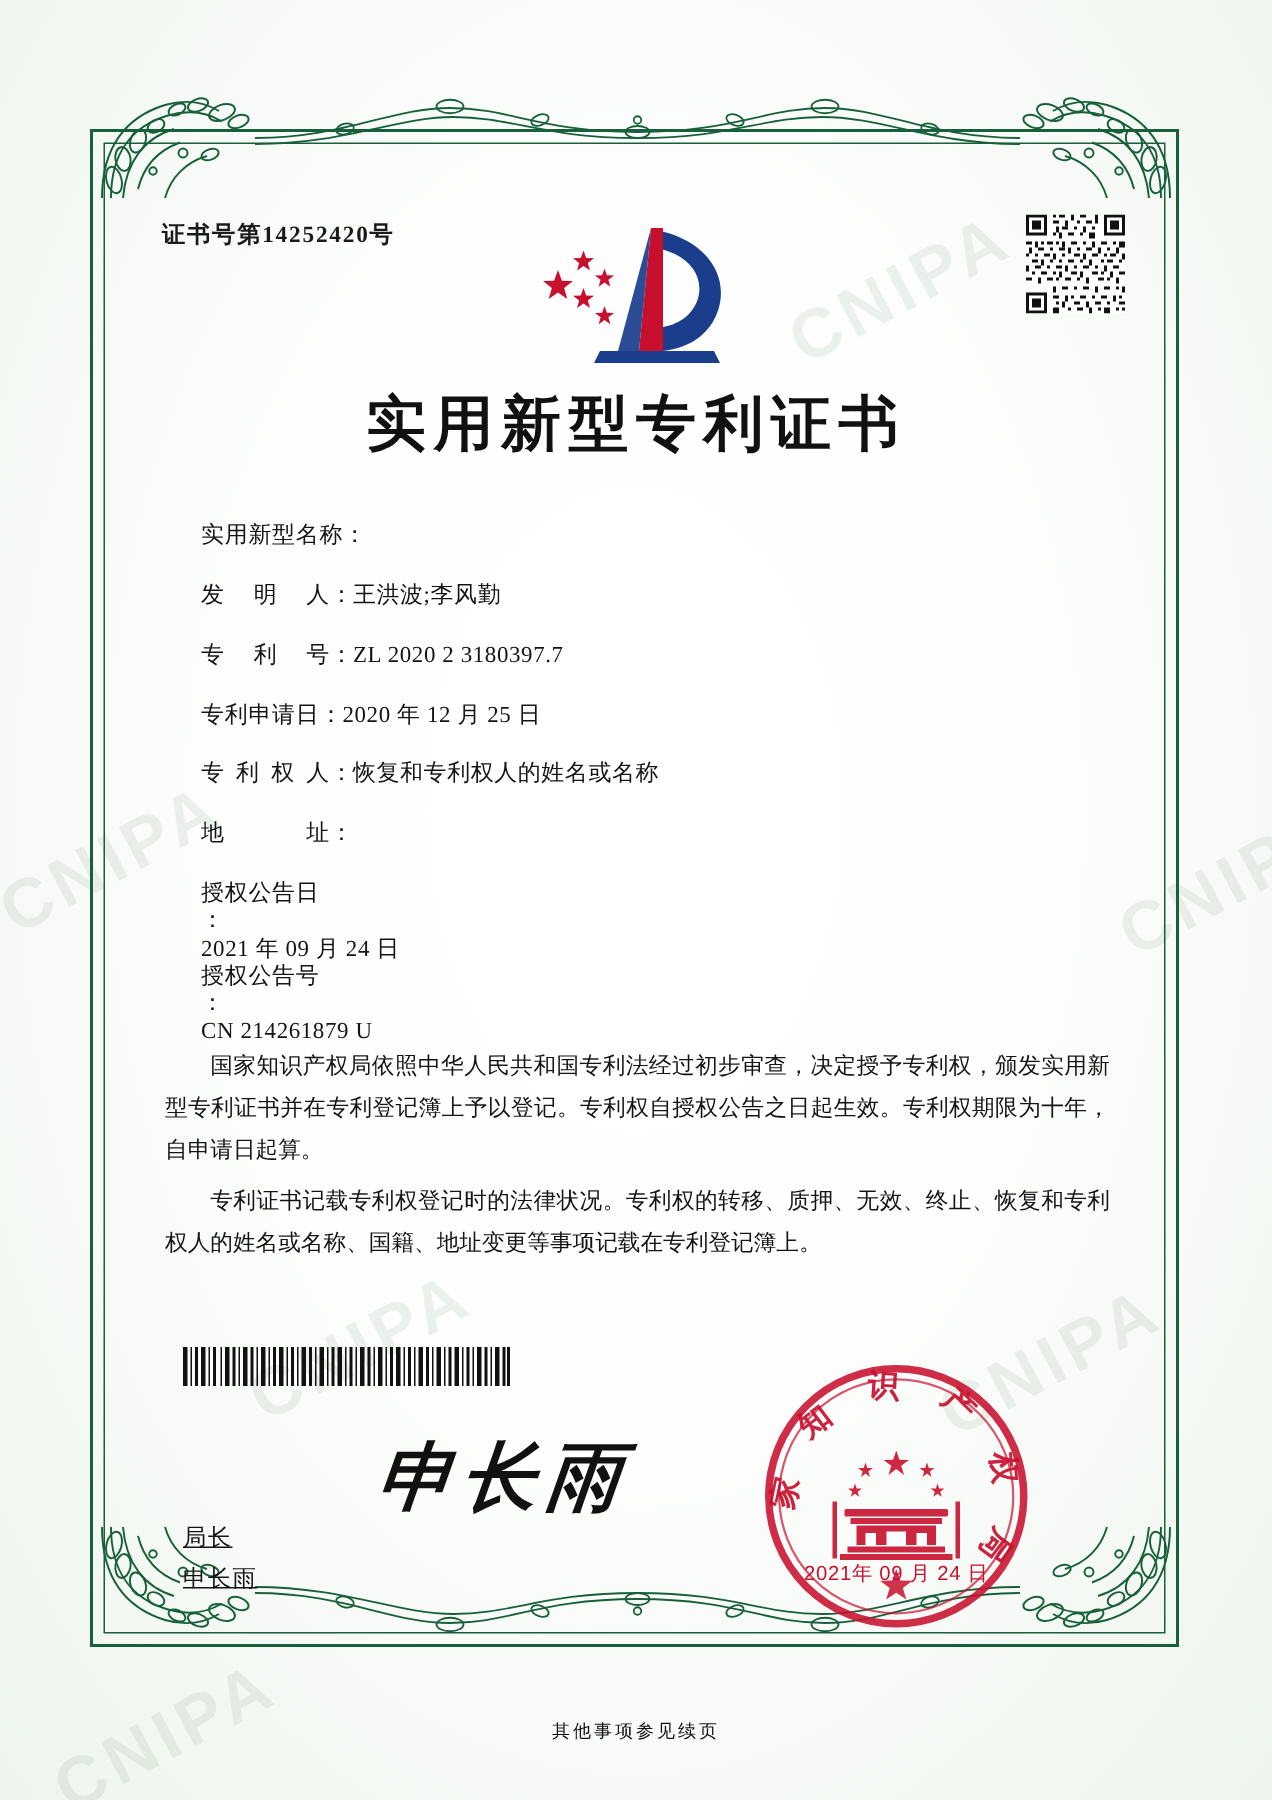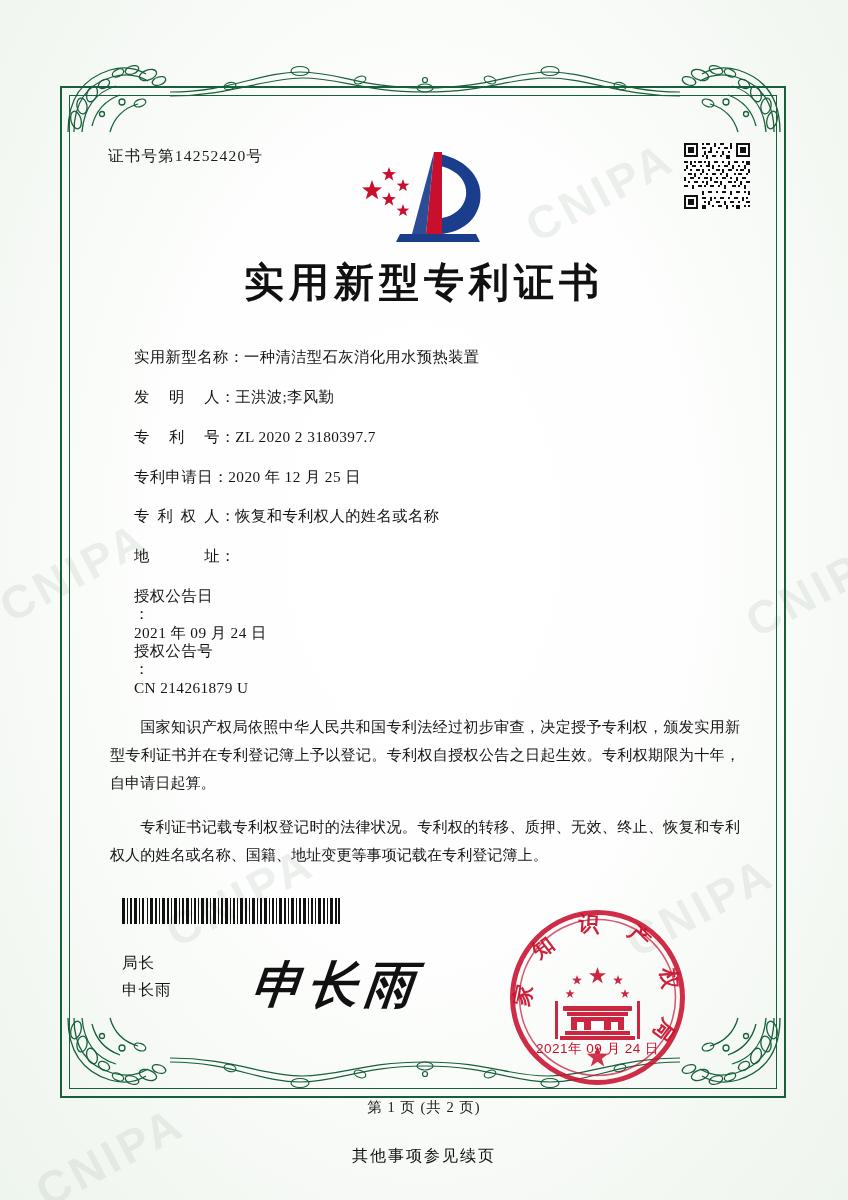--- a/index.html
+++ b/index.html
@@ -85,20 +85,21 @@
   .edge-bottom svg { display:block; width:100%; height:100%; }
 
   
   .cert-no {
     position: absolute;
     left: 108px; top: 146px;
     font-size: 15.5px;
     color: #1a1a1a;
     letter-spacing: 1.2px;
     font-family: "Liberation Serif", serif;
+    font-weight: bold;
   }
   .qr {
     position: absolute;
     left: 684px; top: 143px;
     width: 66px; height: 66px;
   }
   .qr svg { display:block; }
 
   .logo {
     position: absolute;
@@ -156,40 +157,41 @@
     position: absolute;
     left: 110px;
     top: 698px;
     width: 630px;
     font-size: 15.1px;
     color: #141414;
     line-height: 1.85;
     text-align: justify;
   }
   .paras p {
-    margin: 16px 0 6px 0;
+    margin: 0 0 6px 0;
     text-indent: 2em;
   }
 
   
   .barcode {
     position: absolute;
     left: 122px; top: 898px;
     width: 218px; height: 26px;
   }
   .barcode svg { display:block; }
 
   
   .sig-label {
     position: absolute;
-    left: 122px; top: 949px;
+    left: 122px; top: 1012px;
     font-size: 15.5px;
     color: #141414;
     line-height: 1.75;
     letter-spacing: 1px;
+    text-decoration: underline;
   }
   .sig-script {
     position: absolute;
     left: 252px; top: 952px;
     font-size: 50px;
     color: #111;
     font-family: "Liberation Serif", "DejaVu Serif", serif;
     font-style: italic;
     font-weight: 700;
     letter-spacing: 6px;
@@ -222,21 +224,21 @@
     text-align: center;
     font-size: 14.5px;
     color: #1a1a1a;
     letter-spacing: 1px;
   }
   .footer-note {
     position: absolute;
     left: 0; right: 0;
     top: 1146px;
     text-align: center;
-    font-size: 16px;
+    font-size: 12px;
     color: #111;
     letter-spacing: 2px;
   }
 </style>
 </head>
 <body>
 
 <div class="page">
 
   <div class="wm wm1">CNIPA</div>
@@ -515,21 +517,20 @@
     </svg>
   </div>
 
   <div class="main-title">实用新型专利证书</div>
 
   <div class="fields">
 
     <div class="field-row">
       <span class="field-label">实用新型名称</span>
       <span>：</span>
-      <span class="field-value">一种清洁型石灰消化用水预热装置</span>
     </div>
 
     <div class="field-row">
       <span class="field-label spread">发  明  人</span>
       <span>：</span>
       <span class="field-value">王洪波;李风勤</span>
     </div>
 
     <div class="field-row">
       <span class="field-label spread">专  利  号</span>
@@ -670,16 +671,15 @@
 
         <rect x="50" y="96" width="3" height="38"></rect>
         <rect x="132" y="96" width="3" height="38"></rect>
       </g>
 
       <polygon points="92.5,141 95.2,148.6 103.3,148.8 96.9,153.7 99.2,161.4 92.5,156.8 85.8,161.4 88.1,153.7 81.7,148.8 89.8,148.6" fill="#c8102e" opacity="0.85"></polygon>
     </svg>
   </div>
   <div class="seal-date">2021年 09 月 24 日</div>
 
-  <div class="page-no">第 1 页 (共 2 页)</div>
   <div class="footer-note">其他事项参见续页</div>
 
 </div>
 
 </body></html>

